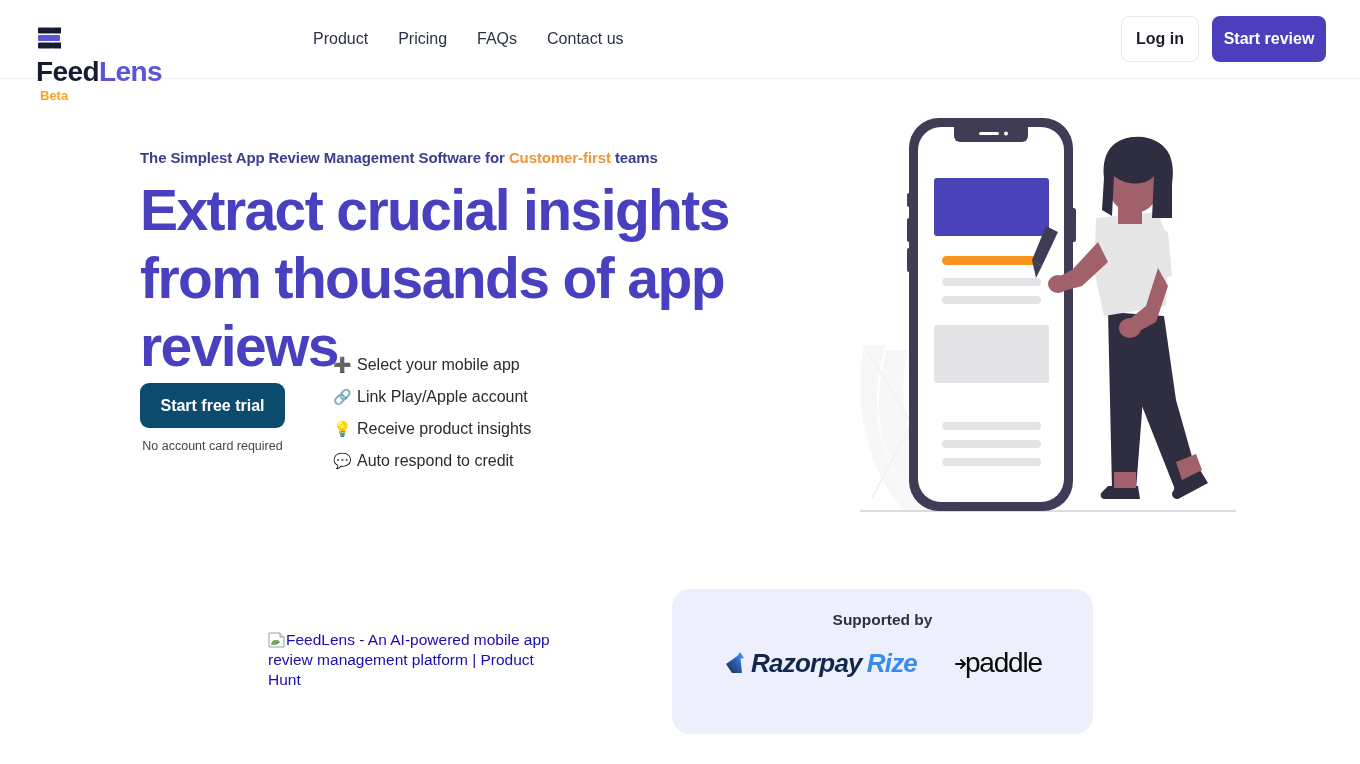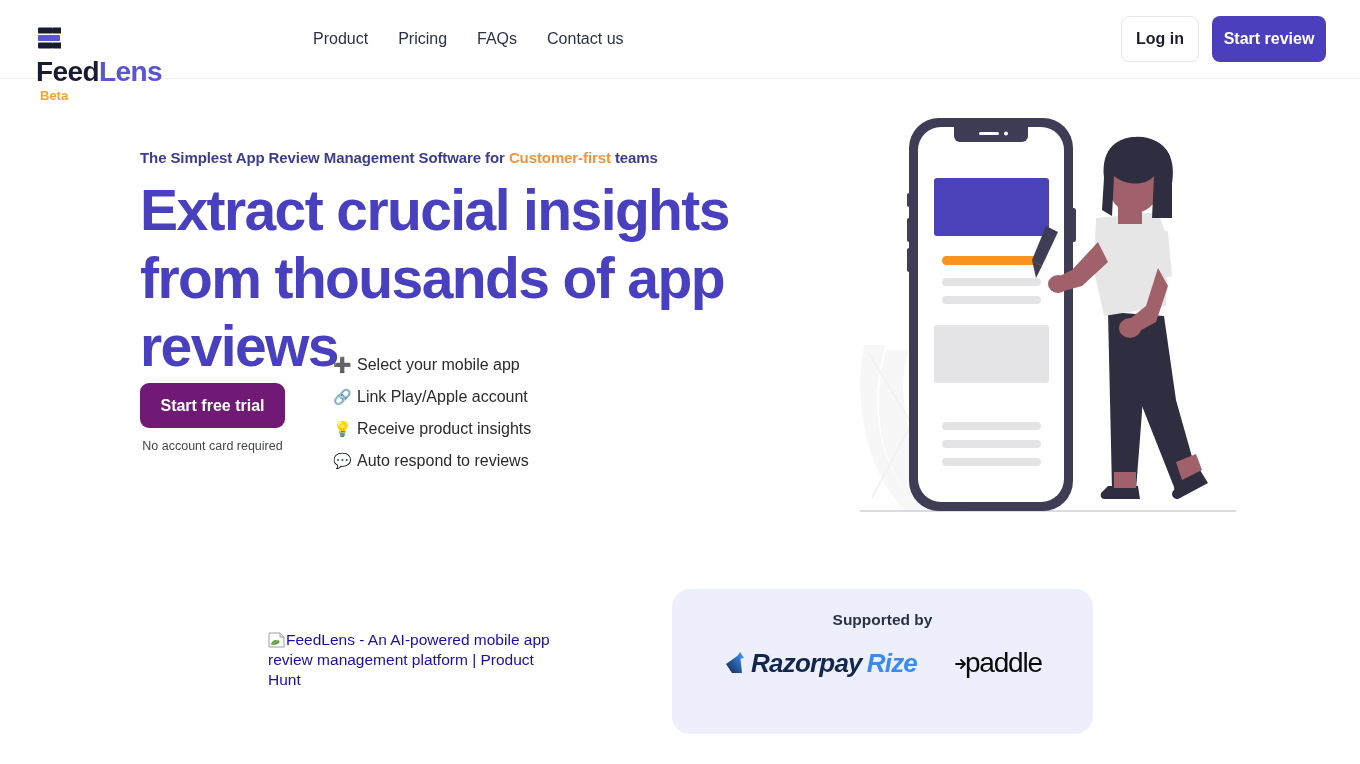--- a/index.html
+++ b/index.html
@@ -90,21 +90,21 @@
     width: 24px; font-size: 15px; line-height: 23px;
     display: inline-block; text-align: left;
   }
   .feature-label {
     font-size: 16px; color: #2B2B2B; font-weight: 400; line-height: 23px;
   }
 
   .cta-wrap { position: absolute; left: 140px; top: 383px; }
   .btn-cta {
     width: 145px; height: 45px;
-    background: #701a75; border: none; border-radius: 9px;
+    background: #0c4a6e; border: none; border-radius: 9px;
     color: #ffffff; font-size: 16px; font-weight: 700;
     font-family: "Liberation Sans", sans-serif; cursor: pointer;
   }
   .cta-note {
     margin-top: 11px; width: 145px; text-align: center;
     font-size: 12.5px; color: #43454F;
   }
 
   
   .hero-art {
@@ -199,21 +199,21 @@
   <div class="feature-row">
     <span class="feature-icon">🔗</span>
     <span class="feature-label">Link Play/Apple account</span>
   </div>
   <div class="feature-row">
     <span class="feature-icon">💡</span>
     <span class="feature-label">Receive product insights</span>
   </div>
   <div class="feature-row">
     <span class="feature-icon">💬</span>
-    <span class="feature-label">Auto respond to reviews</span>
+    <span class="feature-label">Auto respond to credit</span>
   </div>
 </div>
 
 <div class="cta-wrap">
   <button class="btn-cta">Start free trial</button>
   <div class="cta-note">No account card required</div>
 </div>
 
 <svg class="hero-art" viewBox="0 0 400 430">
 

